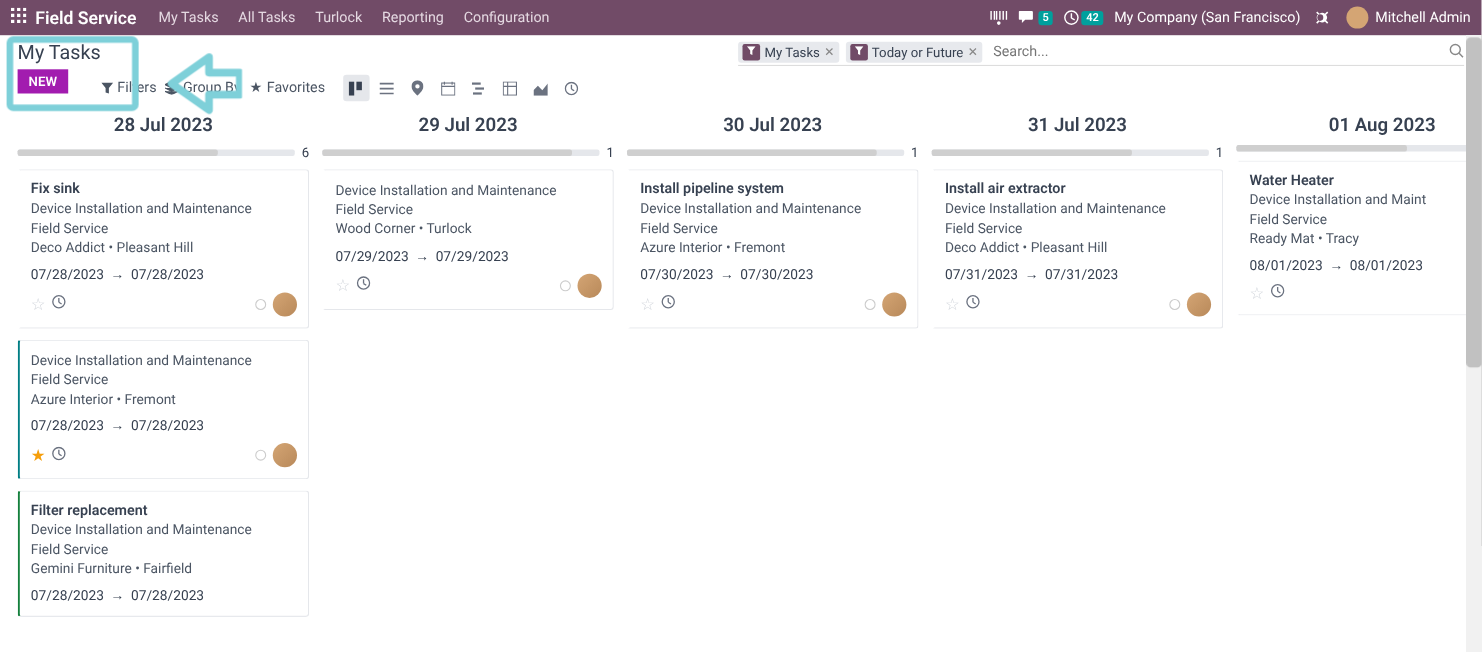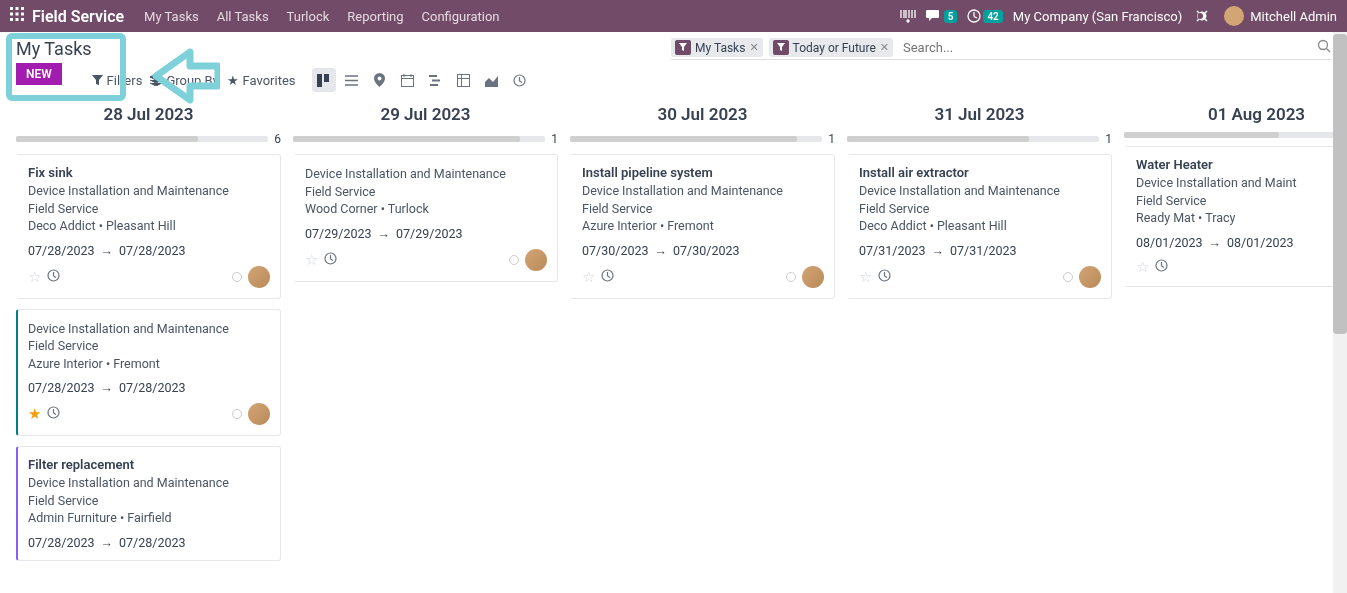--- a/index.html
+++ b/index.html
@@ -45,21 +45,21 @@
 .column { width:265px; flex-shrink:0; }
 .col-header { font-size:17px; font-weight:600; color:#374151; margin-bottom:8px;text-align:center; }
 .progress-bar { height:6px; background:#e5e7eb; border-radius:2px; margin-bottom:4px; position:relative; }
 .progress-bar .filled { position:absolute; height:100%; background:#cfcfcf; border-radius:2px; }
 .progress-row { display:flex; align-items:center; gap:6px; margin-bottom:8px; }
 .progress-row .progress-bar { flex:1; margin-bottom:0; }
 .progress-row .count { font-size:12px; color:#374151; }
 
 .card { background:#fff; border:1px solid #e5e7eb; border-radius:3px; padding:10px; margin-bottom:10px; border-left:2px solid #fff; }
 .card.starred { border-left:2px solid #017e84; }
-.card.phone { border-left:2px solid #8b5cf6; }
+.card.phone { border-left:2px solid #15803d; }
 .card .title { font-weight:600; font-size:13px; color:#374151; margin-bottom:2px; }
 .card .line { font-size:12.5px; color:#4b5563; line-height:1.4; }
 .card .dates { font-size:12.5px; color:#374151; margin-top:8px; display:flex; align-items:center; gap:6px; }
 .card .footer { display:flex; align-items:center; justify-content:space-between; margin-top:8px; }
 .card .footer-left { display:flex; gap:6px; align-items:center; }
 .star { color:#d1d5db; font-size:15px; }
 .star.on { color:#f59e0b; }
 .footer-right { display:flex; gap:6px; align-items:center; }
 .dot { width:10px; height:10px; border-radius:50%; border:1.5px solid #ccc; }
 .avatar-xs { width:22px; height:22px; border-radius:50%; background:linear-gradient(135deg,#d4a574,#b8895a); }
@@ -313,21 +313,21 @@
           <div class="footer-right">
             <span class="dot"></span>
             <span class="avatar-xs"></span>
           </div>
         </div>
       </div>
       <div class="card phone">
         <div class="title">Filter replacement</div>
         <div class="line">Device Installation and Maintenance</div>
         <div class="line">Field Service</div>
-        <div class="line">Admin Furniture • Fairfield</div>
+        <div class="line">Gemini Furniture • Fairfield</div>
         <div class="dates">
           <span>07/28/2023</span>
           <span>→</span>
           <span>07/28/2023</span>
         </div>
       </div>
     </div>
     <div class="column">
       <div class="col-header">29 Jul 2023</div>
       <div class="progress-row">

